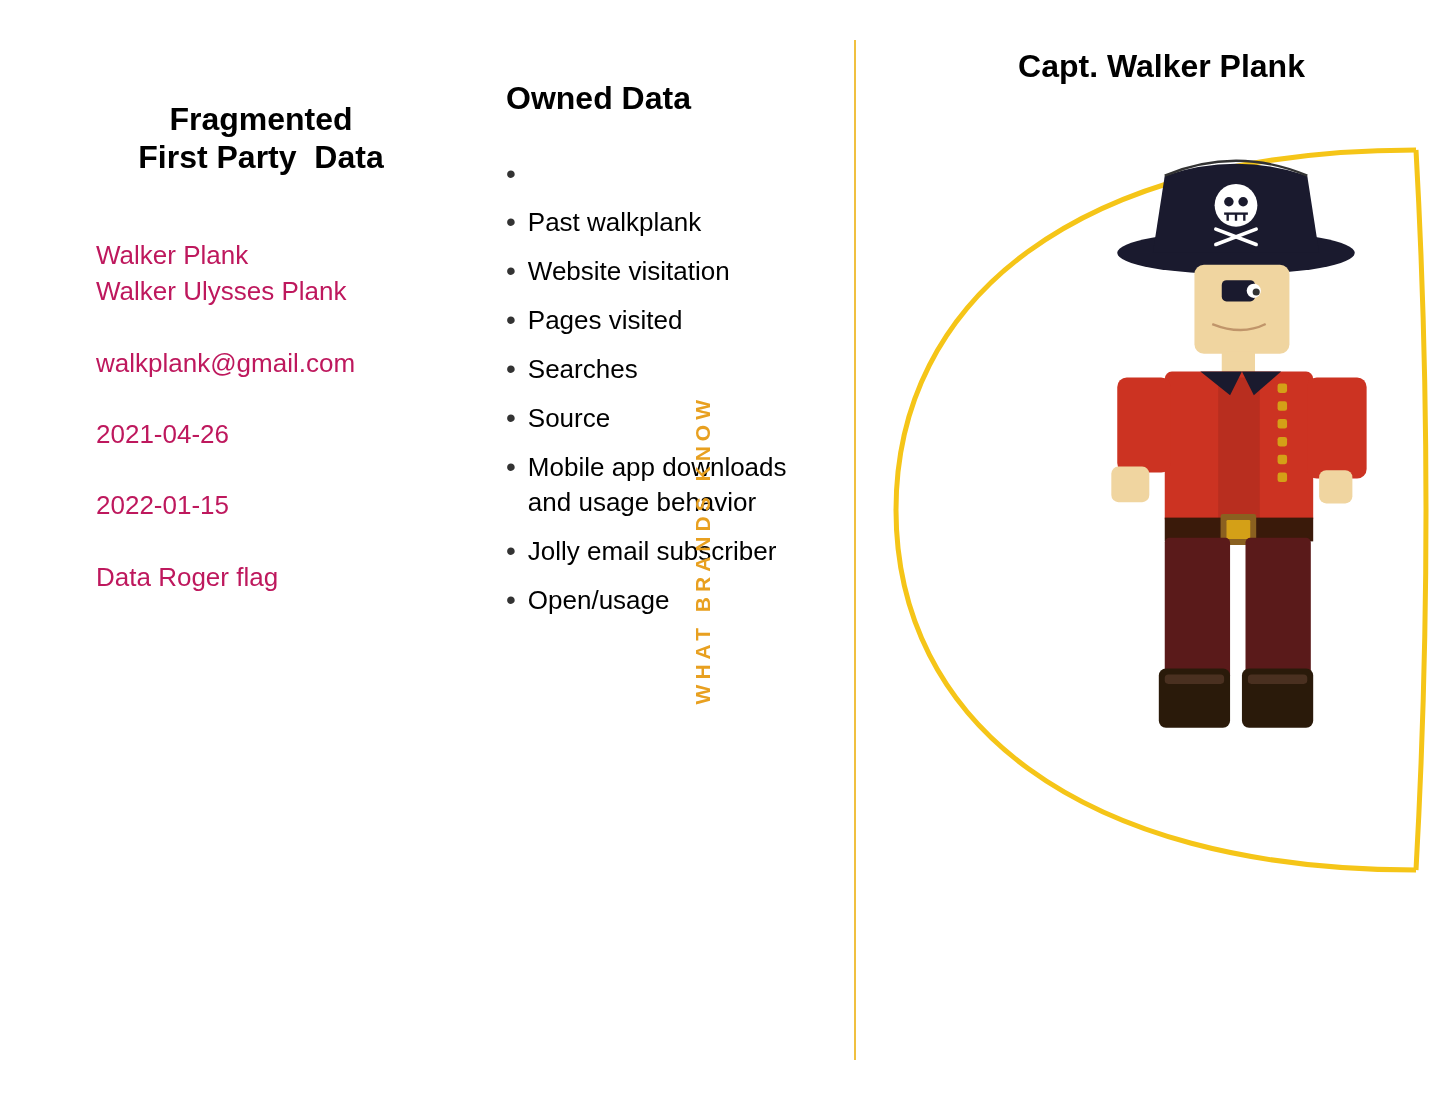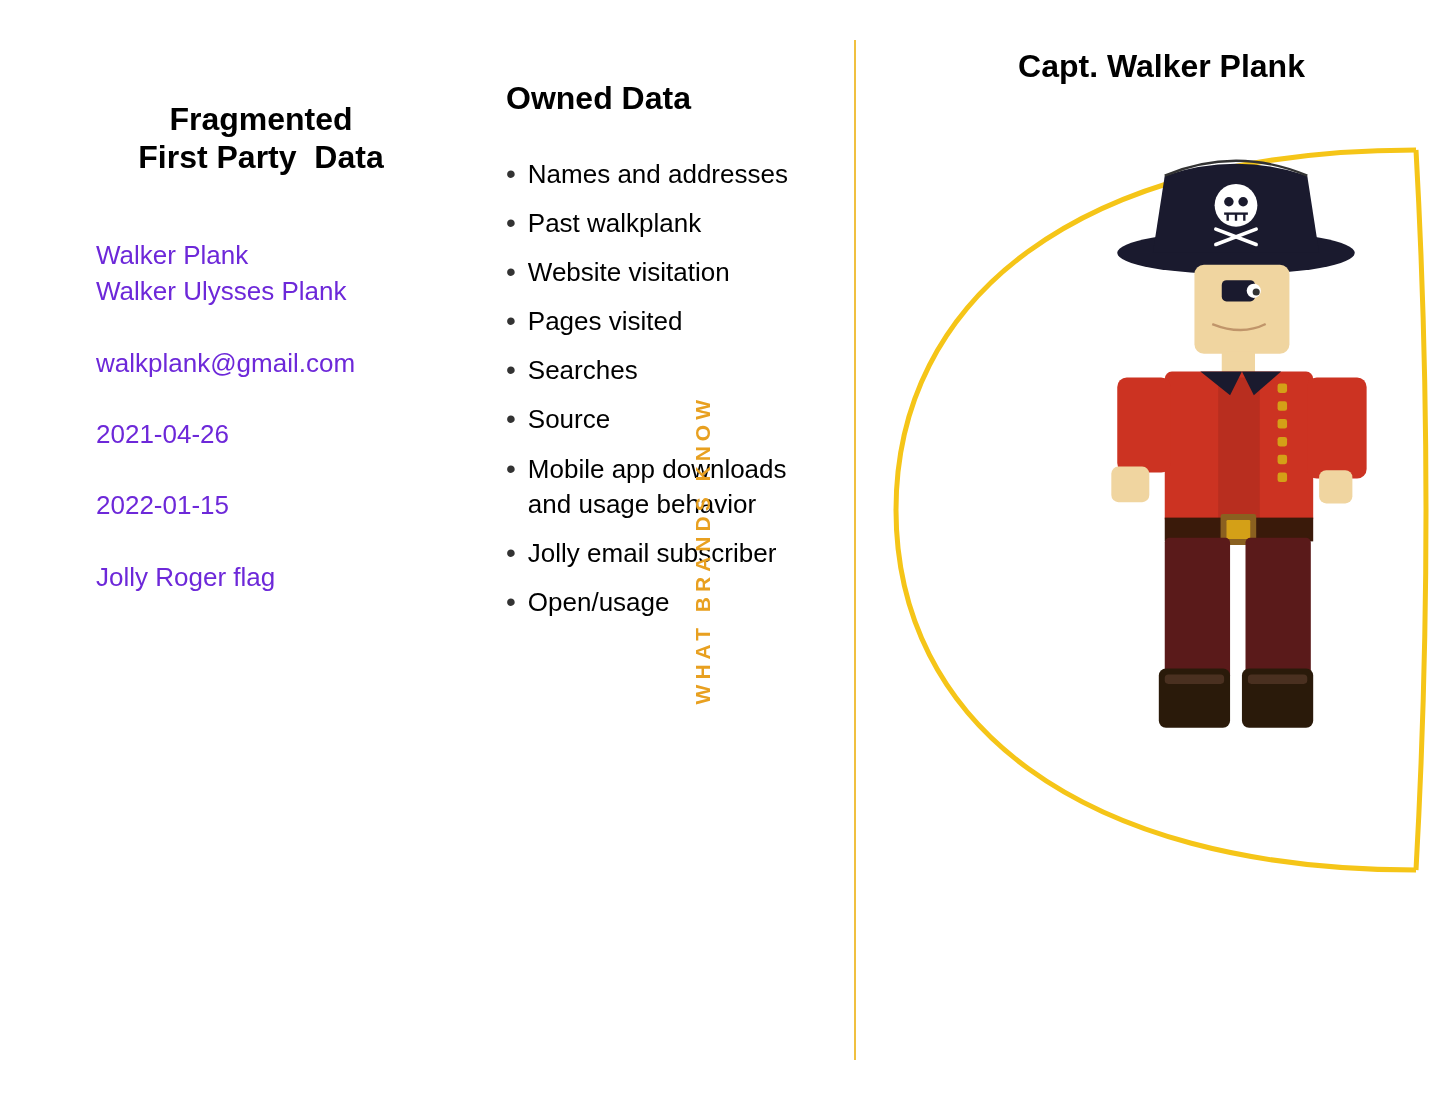--- a/index.html
+++ b/index.html
@@ -35,21 +35,21 @@
       margin-bottom: 60px;
     }
 
     .left-data-group {
       margin-bottom: 35px;
     }
 
     .left-data-item {
       font-size: 26px;
       line-height: 1.4;
-      color: #6d28d9;
+      color: #be185d;
     }
 
     
     .middle-panel {
       width: 380px;
       padding: 80px 30px 40px 40px;
       flex-shrink: 0;
       position: relative;
     }
 
@@ -150,31 +150,30 @@
 
     <div class="left-data-group">
       <div class="left-data-item">2021-04-26</div>
     </div>
 
     <div class="left-data-group">
       <div class="left-data-item">2022-01-15</div>
     </div>
 
     <div class="left-data-group">
-      <div class="left-data-item">Jolly Roger flag</div>
+      <div class="left-data-item">Data Roger flag</div>
     </div>
   </div>
 
   <div class="middle-panel">
     <div class="middle-title">Owned Data</div>
 
     <ul class="owned-list">
       <li>
         <span class="bullet">•</span>
-        <span>Names and addresses</span>
       </li>
       <li>
         <span class="bullet">•</span>
         <span>Past walkplank</span>
       </li>
       <li>
         <span class="bullet">•</span>
         <span>Website visitation</span>
       </li>
       <li>

